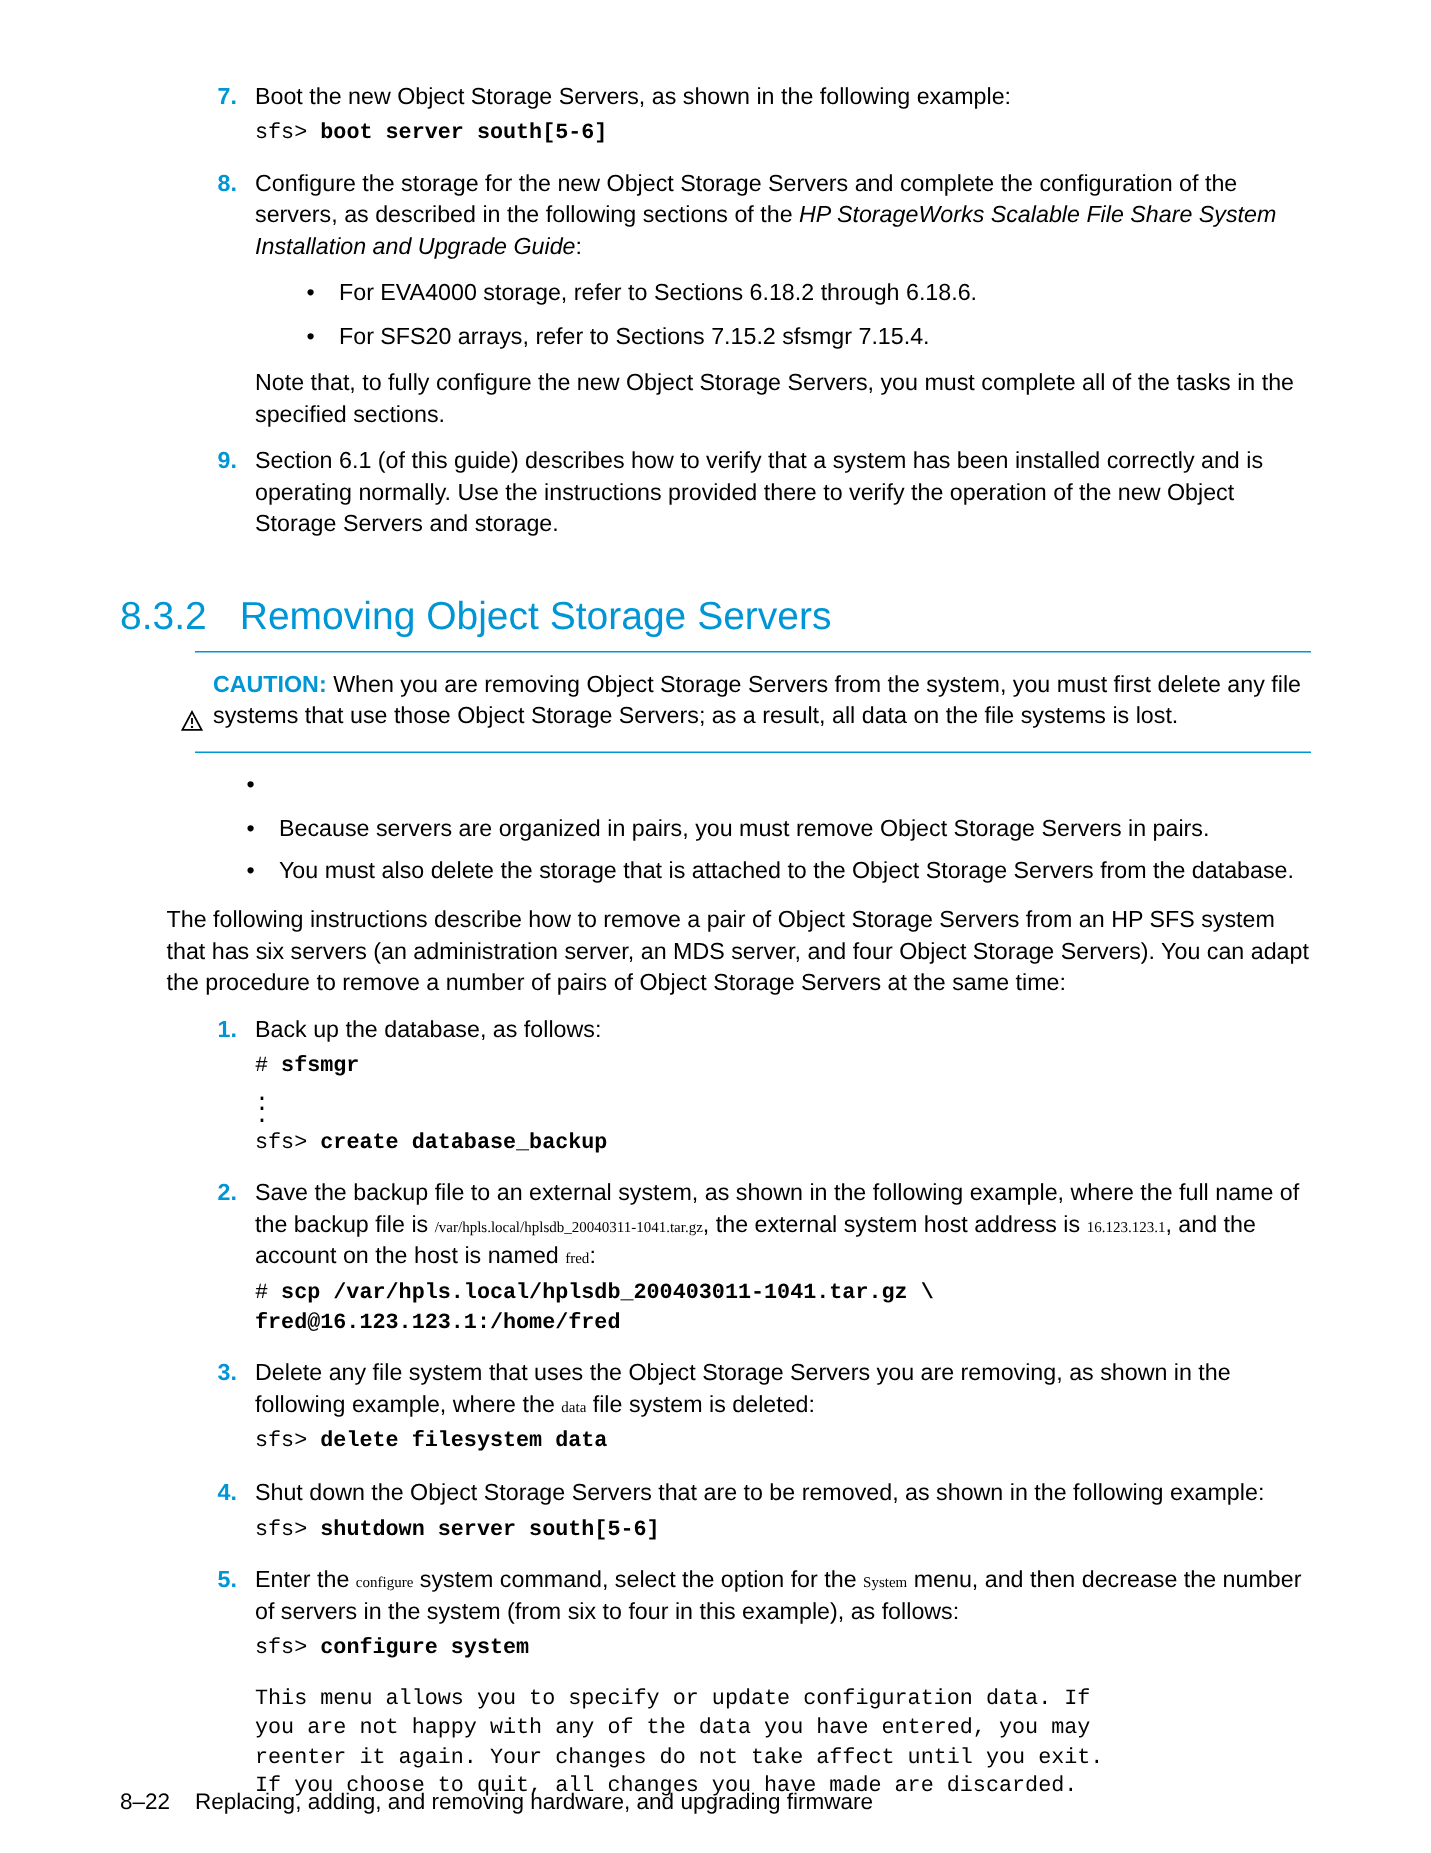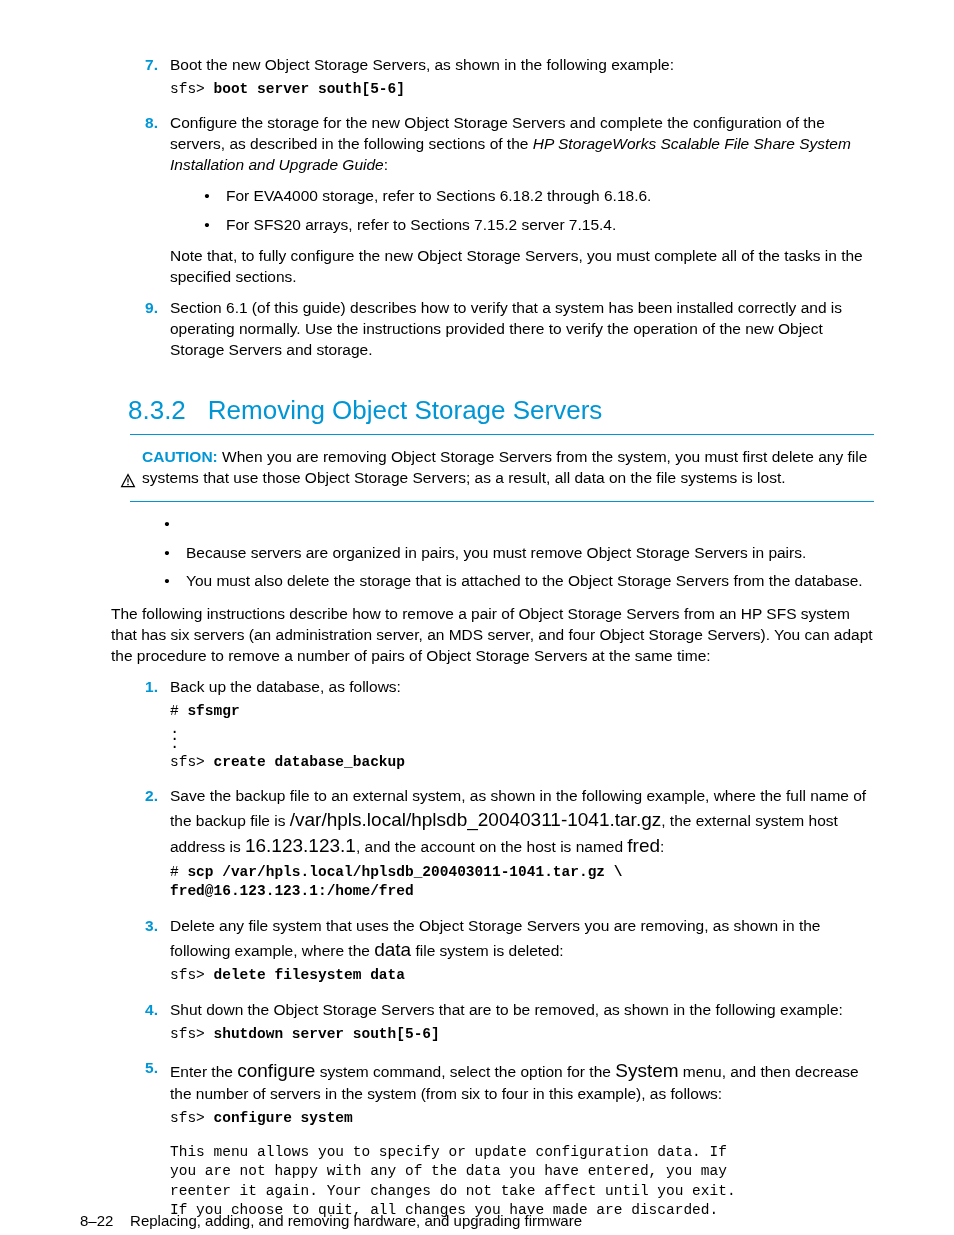--- a/index.html
+++ b/index.html
@@ -28,22 +28,22 @@
     text-align: right;
     flex-shrink: 0;
   }
   .item-row {
     display: flex;
     gap: 12px;
     margin-bottom: 6px;
   }
   .item-body { flex: 1; }
   .mono {
-    font-family: Liberation Sans, sans-serif;
-    font-size: 19px;
+    font-family: Liberation Serif, serif;
+    font-size: 10px;
   }
   .code-block {
     font-family: "Courier New", monospace;
     font-size: 14.5px;
     margin-top: 4px;
     margin-bottom: 4px;
     white-space: pre-wrap;
   }
   .bold { font-weight: bold; }
   .bullet-row {
@@ -57,21 +57,20 @@
     text-align: center;
     flex-shrink: 0;
   }
   .italic { font-style: italic; }
   .sec-head {
     display: flex;
     align-items: baseline;
     gap: 22px;
     margin-top: 32px;
     margin-bottom: 6px;
-    margin-left: 48px;
   }
   .sec-num {
     color: #0096d6;
     font-size: 26px;
     font-weight: normal;
     font-family: Arial, Helvetica, sans-serif;
   }
   .sec-title {
     color: #0096d6;
     font-size: 26px;
@@ -127,21 +126,21 @@
   <div class="item-row indent1 ptop">
     <span class="ol-num">8.</span>
     <div class="item-body">
       <div><span>Configure the storage for the new Object Storage Servers and complete the configuration of the servers, as described in the following sections of the </span><span class="italic">HP StorageWorks Scalable File Share System Installation and Upgrade Guide</span><span>:</span></div>
       <div class="bullet-row ptop">
         <span class="bullet-dot">•</span>
         <span>For EVA4000 storage, refer to Sections 6.18.2 through 6.18.6.</span>
       </div>
       <div class="bullet-row">
         <span class="bullet-dot">•</span>
-        <span>For SFS20 arrays, refer to Sections 7.15.2 server 7.15.4.</span>
+        <span>For SFS20 arrays, refer to Sections 7.15.2 sfsmgr 7.15.4.</span>
       </div>
       <div class="ptop">Note that, to fully configure the new Object Storage Servers, you must complete all of the tasks in the specified sections.</div>
     </div>
   </div>
 
   <div class="item-row indent1 ptop">
     <span class="ol-num">9.</span>
     <div class="item-body">
       <div>Section 6.1 (of this guide) describes how to verify that a system has been installed correctly and is operating normally. Use the instructions provided there to verify the operation of the new Object Storage Servers and storage.</div>
     </div>

